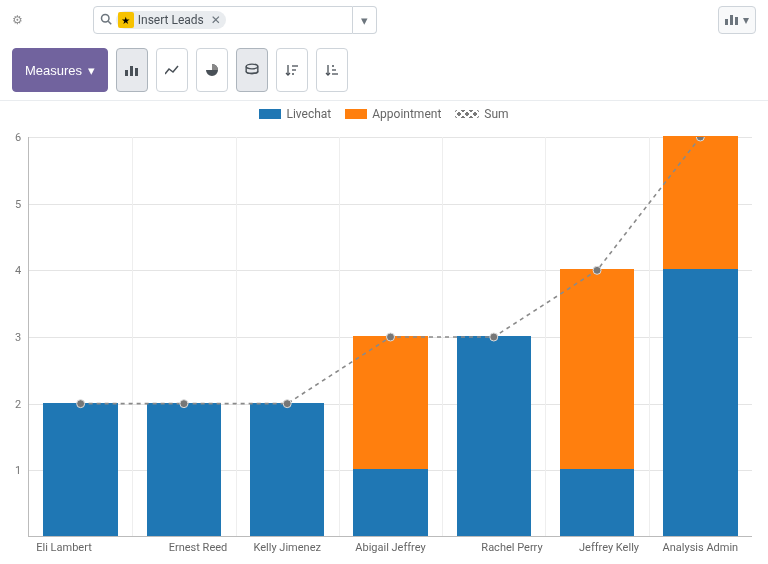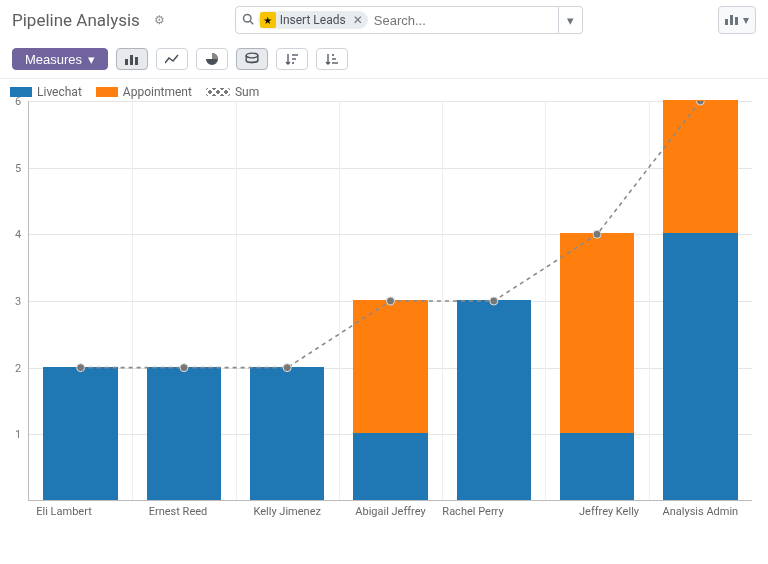--- a/index.html
+++ b/index.html
@@ -103,21 +103,21 @@
   .toolbar {
     display: flex;
     align-items: center;
     gap: 8px;
     padding: 8px 12px;
     border-bottom: 1px solid #e9ecef;
   }
   .btn {
     border: 1px solid #ced4da;
     border-radius: 4px;
-    height: 22px;
+    height: 44px;
     padding: 0 12px;
     background: #fff;
     color: #495057;
     font-size: 13px;
     display: inline-flex;
     align-items: center;
     gap: 6px;
     cursor: pointer;
   }
   .btn-primary {
@@ -135,24 +135,25 @@
     background: #e7e9ed;
     border-color: #adb5bd;
   }
   .icon-btn svg { width: 14px; height: 14px; }
   .chart-area {
     position: relative;
     padding: 6px 10px 0 10px;
   }
   .legend {
     display: flex;
+    justify-content: center;
     gap: 14px;
     font-size: 12px;
     color: #666;
-    margin-bottom: 2px;
+    margin-bottom: 16px;
   }
   .leg-item { display: flex; align-items: center; gap: 5px; }
   .swatch { width: 22px; height: 10px; display: inline-block; }
   .swatch-blue { background: #1f77b4; }
   .swatch-orange { background: #ff7f0e; }
   .swatch-sum {
     width: 24px; height: 8px;
     background-image: radial-gradient(circle, #7a7a7a 2px, transparent 2px),
                       radial-gradient(circle, #7a7a7a 2px, transparent 2px);
     background-size: 8px 8px;
@@ -207,37 +208,35 @@
   svg.overlay {
     position: absolute;
     left: 0; top: 0;
     pointer-events: none;
   }
 </style>
 </head>
 <body>
 
 <div class="header">
-  <span class="title">Pipeline Analysis</span>
   <span class="gear">⚙</span>
 
   <div class="search-wrap">
     <div class="search-box">
       <span class="search-icon">
         <svg width="12" height="12" viewBox="0 0 16 16" fill="none" stroke="currentColor" stroke-width="2">
             <circle cx="7" cy="7" r="5"></circle>
             <line x1="11" y1="11" x2="15" y2="15"></line>
           </svg>
       </span>
       <span class="search-tag">
         <span class="tag-star">★</span>
         <span class="tag-label">Insert Leads</span>
         <span class="tag-close">✕</span>
       </span>
-      <input class="search-input" placeholder="Search..." style="">
     </div>
     <div class="search-caret">
       <span>▾</span>
     </div>
   </div>
 
   <div class="view-switch">
     <span>
       <svg width="14" height="12" viewBox="0 0 14 12" fill="currentColor">
           <rect x="0" y="6" width="3" height="6"></rect>
@@ -338,28 +337,28 @@
       </div>
       <div class="vgrid" style="left: 103.286px;"></div>
       <div class="vgrid" style="left: 206.571px;"></div>
       <div class="vgrid" style="left: 309.857px;"></div>
       <div class="vgrid" style="left: 413.143px;"></div>
       <div class="vgrid" style="left: 516.429px;"></div>
       <div class="vgrid" style="left: 619.714px;"></div>
       <div class="bar bar-blue" style="left: 14.46px; width: 74.3657px; height: 133.333px; bottom: 0px;"></div>
       <div class="xlabel" style="left: 35px;">Eli Lambert</div>
       <div class="bar bar-blue" style="left: 117.746px; width: 74.3657px; height: 133.333px; bottom: 0px;"></div>
-      <div class="xlabel" style="left: 149px;">Ernest Reed</div>
+      <div class="xlabel" style="left: 169px;">Ernest Reed</div>
       <div class="bar bar-blue" style="left: 221.031px; width: 74.3657px; height: 133.333px; bottom: 0px;"></div>
       <div class="xlabel" style="left: 258.214px;">Kelly Jimenez</div>
       <div class="bar bar-blue" style="left: 324.317px; width: 74.3657px; height: 66.6667px; bottom: 0px;"></div>
       <div class="bar bar-orange" style="left: 324.317px; width: 74.3657px; height: 133.333px; bottom: 66.6667px;"></div>
       <div class="xlabel" style="left: 361.5px;">Abigail Jeffrey</div>
       <div class="bar bar-blue" style="left: 427.603px; width: 74.3657px; height: 200px; bottom: 0px;"></div>
-      <div class="xlabel" style="left: 444px;">Rachel Perry</div>
+      <div class="xlabel" style="left: 483px;">Rachel Perry</div>
       <div class="bar bar-blue" style="left: 530.889px; width: 74.3657px; height: 66.6667px; bottom: 0px;"></div>
       <div class="bar bar-orange" style="left: 530.889px; width: 74.3657px; height: 200px; bottom: 66.6667px;"></div>
       <div class="xlabel" style="left: 580px;">Jeffrey Kelly</div>
       <div class="bar bar-blue" style="left: 634.174px; width: 74.3657px; height: 266.667px; bottom: 0px;"></div>
       <div class="bar bar-orange" style="left: 634.174px; width: 74.3657px; height: 133.333px; bottom: 266.667px;"></div>
       <div class="xlabel" style="left: 671.357px;">Analysis Admin</div>
       <svg width="723" height="400" class="overlay">
         <path d="M51.642857142857146,266.6666666666667 L154.92857142857144,266.6666666666667 L258.2142857142857,266.6666666666667 L361.50000000000006,200 L464.78571428571433,200 L568.0714285714286,133.33333333333337 L671.3571428571429,0 " fill="none" stroke="#8a8a8a" stroke-width="1.6" stroke-dasharray="4,4"></path>
         <circle cx="51.642857142857146" cy="266.6666666666667" r="4" fill="#777" stroke="#ddd" stroke-width="1"></circle>
         <circle cx="154.92857142857144" cy="266.6666666666667" r="4" fill="#777" stroke="#ddd" stroke-width="1"></circle>

